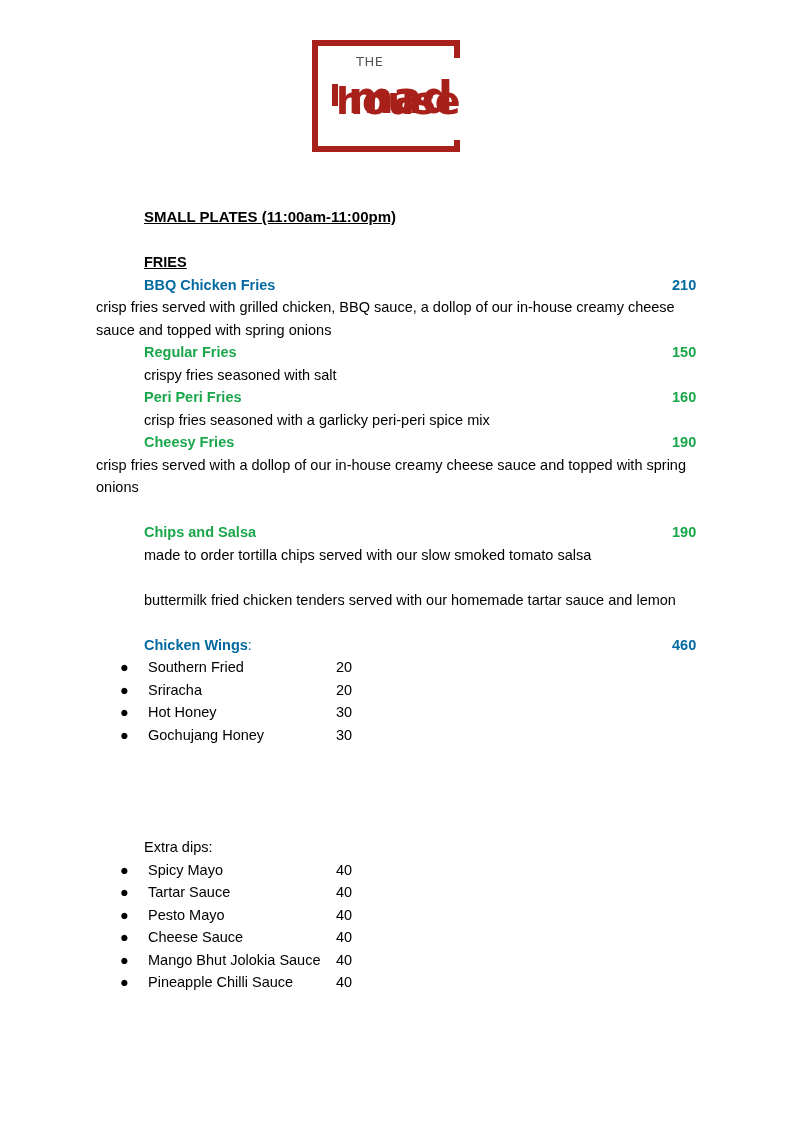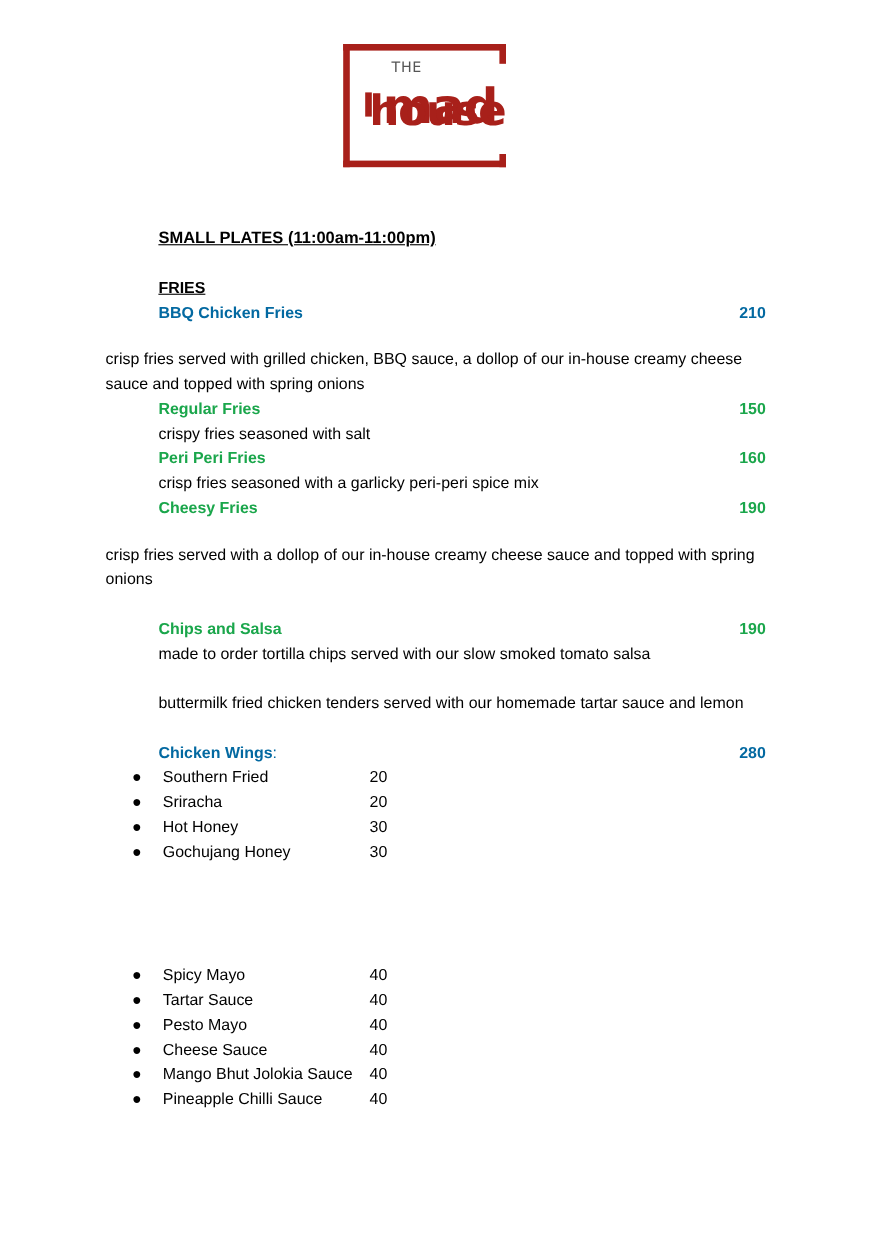--- a/index.html
+++ b/index.html
@@ -37,21 +37,21 @@
 
     .content { position: absolute; left: 96px; top: 206px; width: 620px; font-size: 14.5px; line-height: 22.5px; }
     .line { height: 22.5px; white-space: nowrap; position: relative; margin-left: 48px; }
     .blank { height: 22.5px; }
     .u { text-decoration: underline; font-weight: bold; }
     .title-line { font-size: 15px; }
     .name { font-weight: bold; }
     .red { color: #0369a1; }
     .green { color: #1aa64b; }
     .price { position: absolute; left: 528px; top: 0; font-weight: bold; text-align: center; }
-    .wrap { height: auto; line-height: 22.5px; white-space: normal; margin-top: 20px; }
+    .wrap { height: auto; line-height: 22.5px; white-space: normal; }
     ul.bul { list-style: none; margin: 0; padding: 0; }
     ul.bul li { height: 22.5px; position: relative; }
     ul.bul .dot { position: absolute; left: 24px; top: 0; }
     ul.bul .lbl { position: absolute; left: 52px; top: 0; }
     ul.bul .val { position: absolute; left: 240px; top: 0; }
   </style>
 </head>
 <body>
 
 <div class="logo">
@@ -101,21 +101,21 @@
   <div class="line">made to order tortilla chips served with our slow smoked tomato salsa</div>
 
   <div class="blank"></div>
 
   <div class="line">buttermilk fried chicken tenders served with our homemade tartar sauce and lemon</div>
 
   <div class="blank"></div>
 
   <div class="line">
     <span class="name red">Chicken Wings</span><span class="red">:</span>
-    <span class="price red">280</span>
+    <span class="price red">460</span>
   </div>
   <ul class="bul">
     <li>
         <span class="dot">●</span>
         <span class="lbl">Southern Fried</span>
         <span class="val">20</span>
       </li>
     <li>
         <span class="dot">●</span>
         <span class="lbl">Sriracha</span>
@@ -131,20 +131,21 @@
         <span class="lbl">Gochujang Honey</span>
         <span class="val">30</span>
       </li>
   </ul>
 
   <div class="blank"></div>
     <div class="blank"></div>
     <div class="blank"></div>
     <div class="blank"></div>
 
+  <div class="line">Extra dips:</div>
   <ul class="bul">
     <li>
         <span class="dot">●</span>
         <span class="lbl">Spicy Mayo</span>
         <span class="val">40</span>
       </li>
     <li>
         <span class="dot">●</span>
         <span class="lbl">Tartar Sauce</span>
         <span class="val">40</span>

